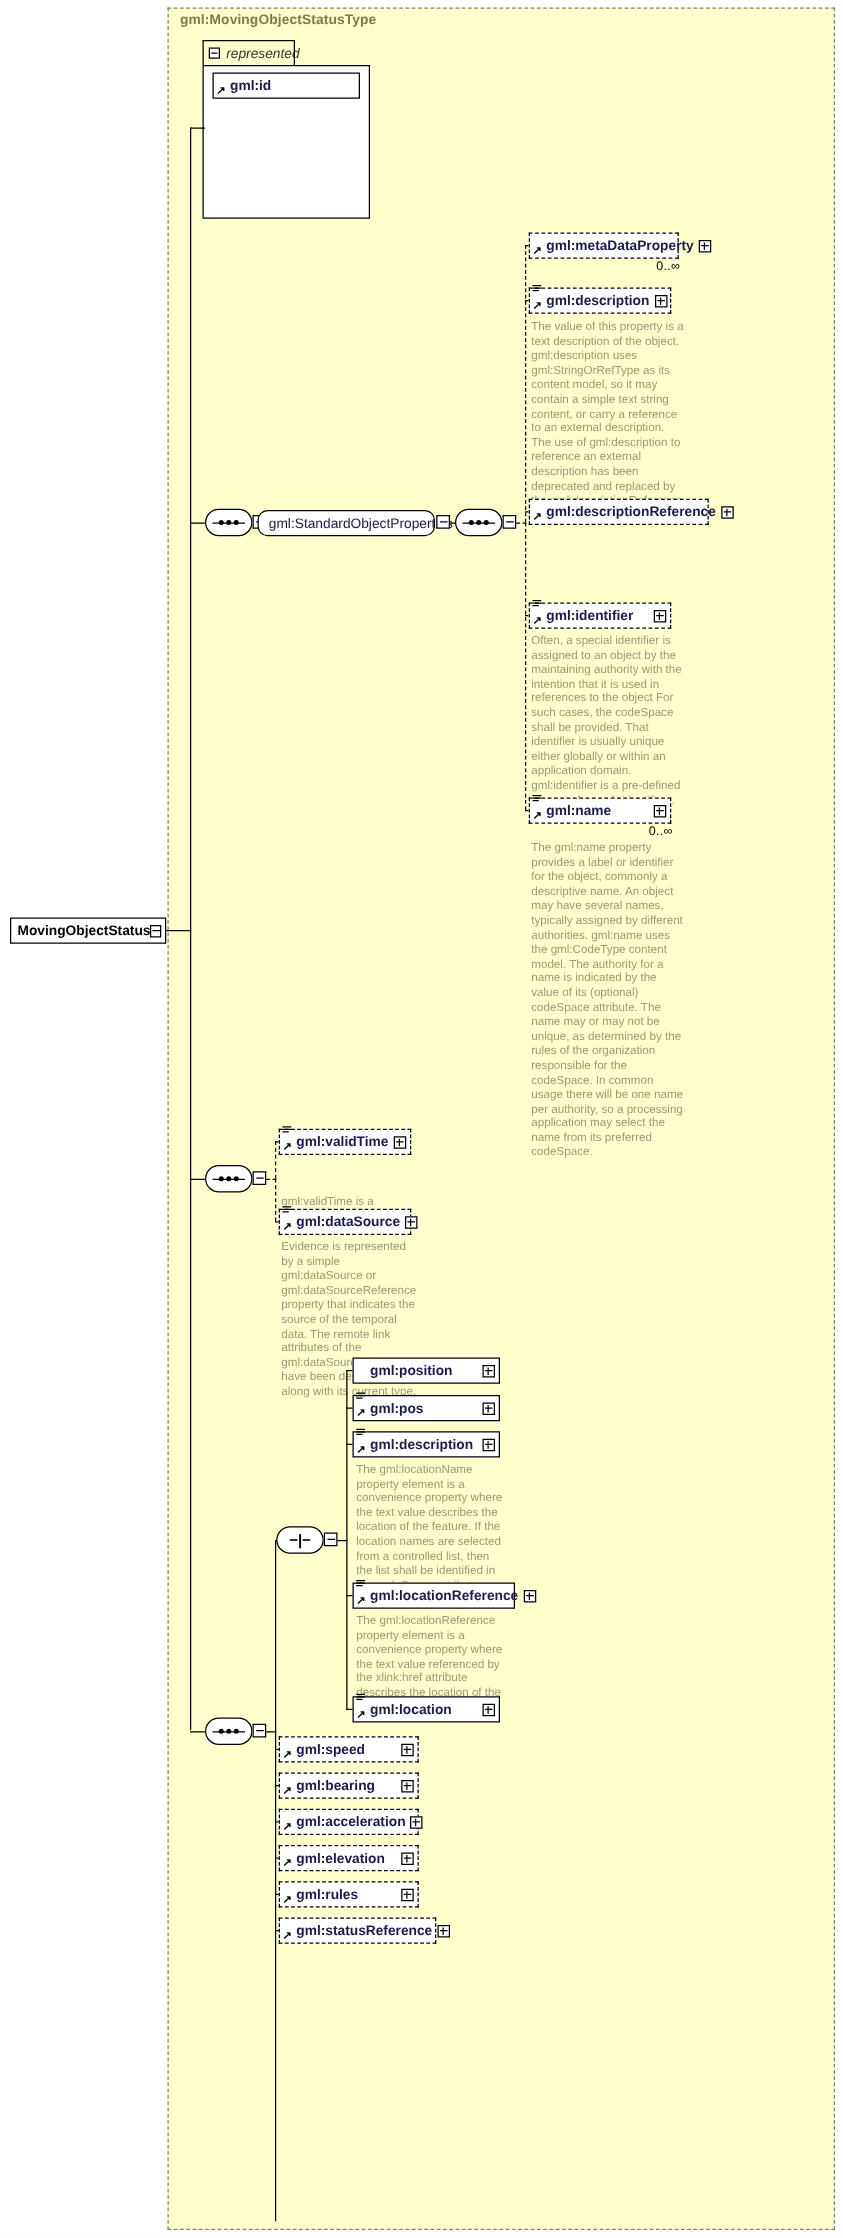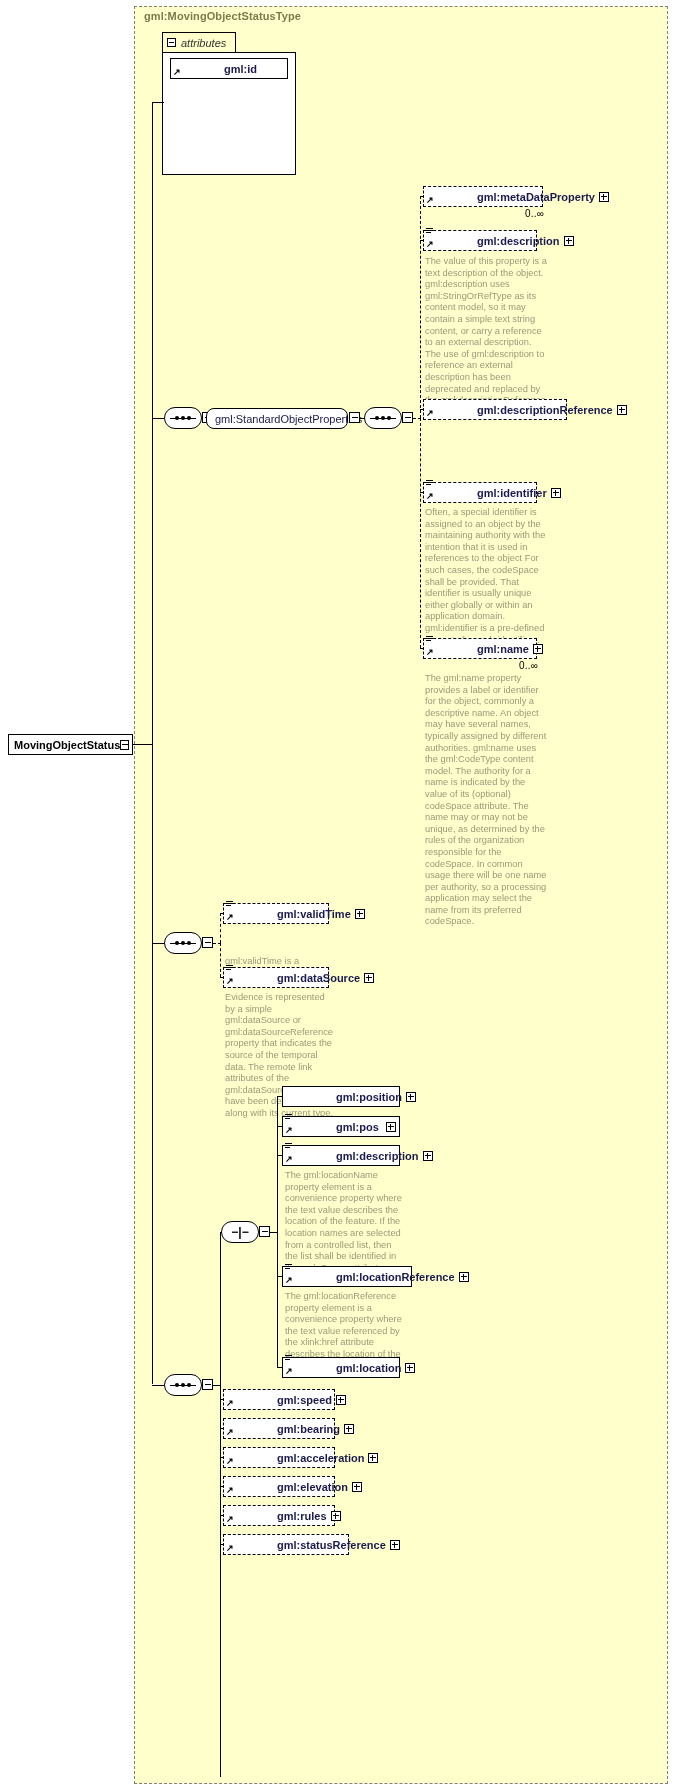--- a/index.html
+++ b/index.html
@@ -89,21 +89,21 @@
   .node.solid { border: 1px solid #000; }
   .node.dashed { border: 1px dashed #000; }
   .node::after {
     content: "";
     position: absolute;
     left: 3px; bottom: -4px;
     width: 100%; height: 4px;
     background: #c0c0c0;
     z-index: -1;
   }
-  .node .lbl { flex: 1; margin-left: 40px; }
+  .node .lbl { flex: 1; }
   .node .exp {
     width: 10px; height: 10px;
     border: 1px solid #000;
     background: #fff;
     position: relative;
     flex: 0 0 auto;
     margin-left: 4px;
   }
   .node .exp::before {
     content: "";
@@ -286,21 +286,21 @@
 </head>
 <body>
 
 <div id="canvas">
 
   <div class="type-box"></div>
   <div class="type-title">gml:MovingObjectStatusType</div>
 
   <div class="attr-tab">
     <span class="pm"></span>
-    <span>attributes</span>
+    <span>represented</span>
   </div>
   <div class="attr-body"></div>
 
   <div class="node solid" style="left:170px; top:58px; width:118px;">
     <span class="ref">↗</span>
     <span class="lbl">gml:id</span>
   </div>
 
   <div class="root-box">
     <span class="lbl">MovingObjectStatus</span>

